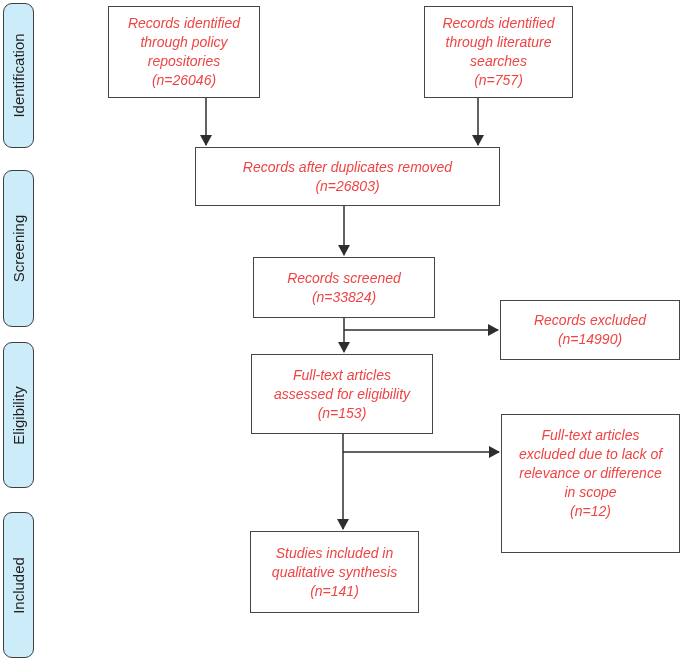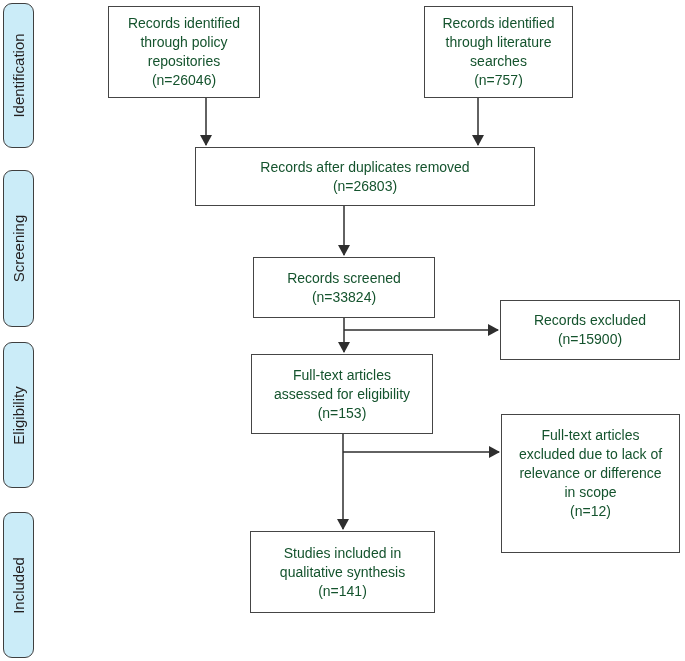--- a/index.html
+++ b/index.html
@@ -31,21 +31,22 @@
     display: flex;
     align-items: center;
     justify-content: center;
     text-align: center;
   }
   .flow-box .box-text {
     display: block;
     white-space: pre-line;
     font-size: 14px;
     line-height: 19px;
-    color: #14532d;
+    color: #ef4444;
+    font-style: italic;
   }
   .flow-box.top-align {
     align-items: flex-start;
     padding-top: 11px;
   }
   .stage {
     position: absolute;
     left: 3px;
     width: 31px;
     box-sizing: border-box;
@@ -105,48 +106,48 @@
 (n=26046)</span>
   </div>
 
   <div class="flow-box" style="left:424px; top:6px; width:149px; height:92px;">
     <span class="box-text">Records identified
 through literature
 searches
 (n=757)</span>
   </div>
 
-  <div class="flow-box" style="left:195px; top:147px; width:340px; height:59px;">
+  <div class="flow-box" style="left:195px; top:147px; width:305px; height:59px;">
     <span class="box-text">Records after duplicates removed
 (n=26803)</span>
   </div>
 
   <div class="flow-box" style="left:253px; top:257px; width:182px; height:61px;">
     <span class="box-text">Records screened
 (n=33824)</span>
   </div>
 
   <div class="flow-box" style="left:500px; top:300px; width:180px; height:60px;">
     <span class="box-text">Records excluded
-(n=15900)</span>
+(n=14990)</span>
   </div>
 
   <div class="flow-box" style="left:251px; top:354px; width:182px; height:80px;">
     <span class="box-text">Full-text articles
 assessed for eligibility
 (n=153)</span>
   </div>
 
   <div class="flow-box top-align" style="left:501px; top:414px; width:179px; height:139px;">
     <span class="box-text">Full-text articles
 excluded due to lack of
 relevance or difference
 in scope
 (n=12)</span>
   </div>
 
-  <div class="flow-box" style="left:250px; top:531px; width:185px; height:82px;">
+  <div class="flow-box" style="left:250px; top:531px; width:169px; height:82px;">
     <span class="box-text">Studies included in
 qualitative synthesis
 (n=141)</span>
   </div>
 
 </div>
 
 </body></html>

